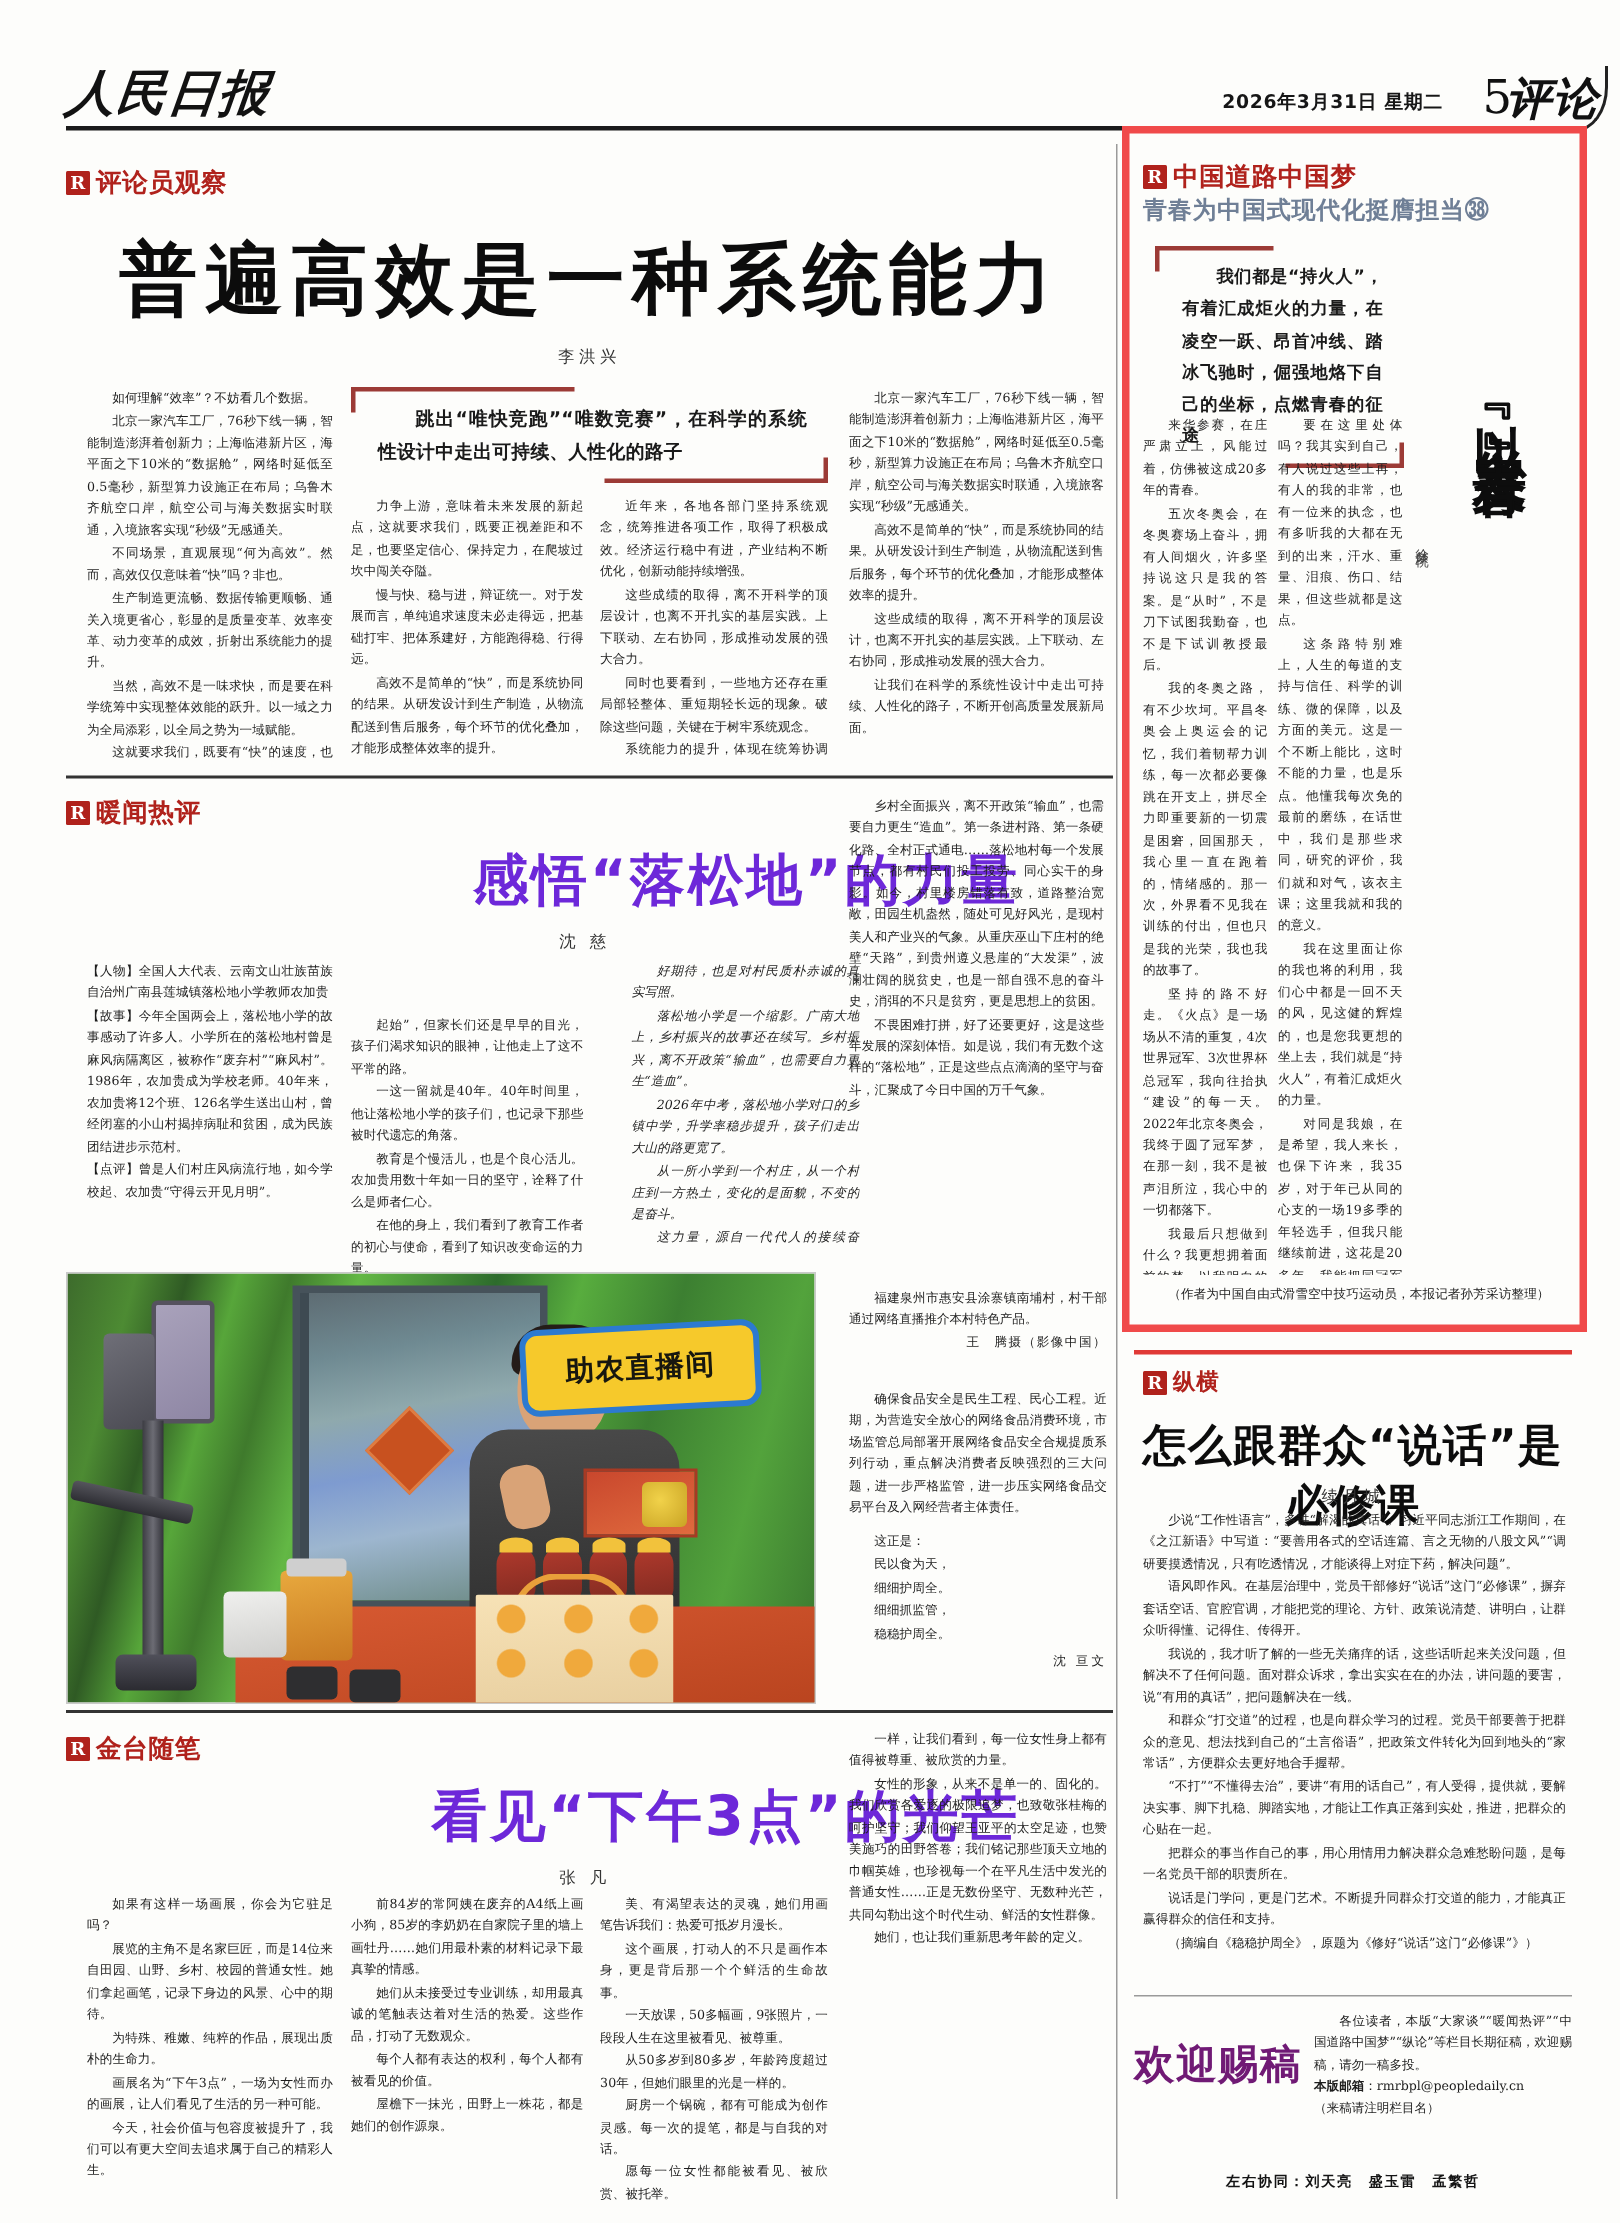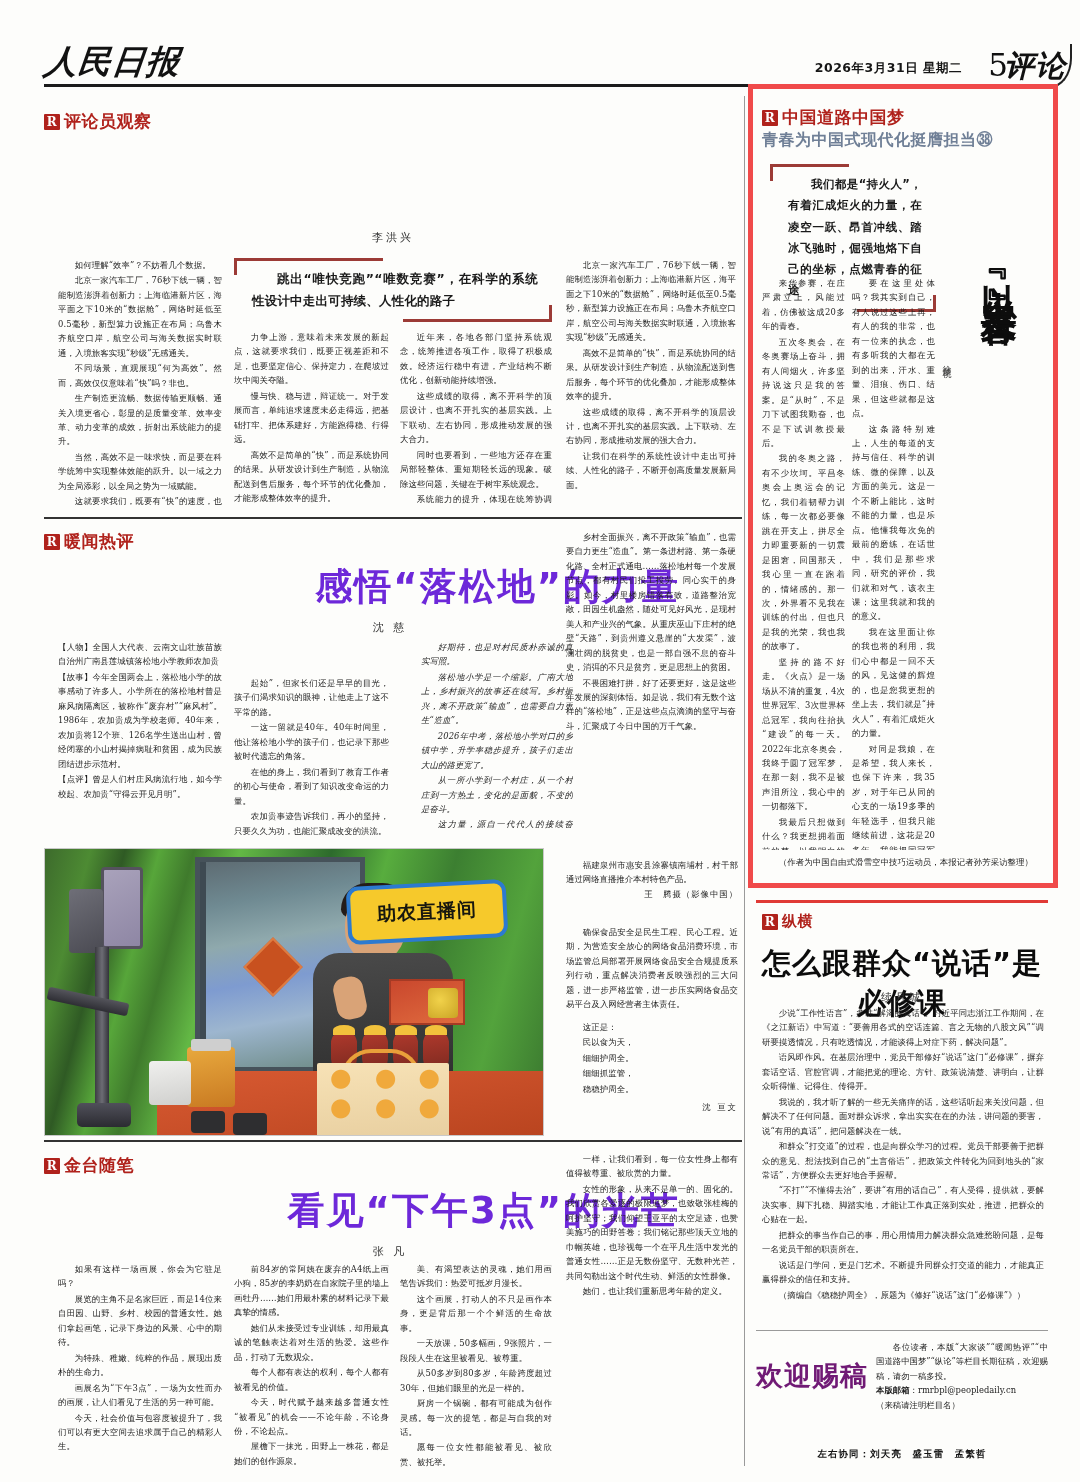--- a/index.html
+++ b/index.html
@@ -506,20 +506,21 @@
   <div class="hrule hrule-thick" style="left:44px; top:517px; width:698px;"></div>
   <div class="hrule hrule-thick" style="left:44px; top:1140px; width:698px;"></div>
   <div class="hrule hrule-red" style="left:756px; top:900px; width:292px;"></div>
   <div class="hrule" style="left:756px; top:1330px; width:292px; background:#9a9a9a;"></div>
 
   <div style="position:absolute; left:44px; top:110px;" class="sec-label">
     <span class="rmark">R</span>
     <span>评论员观察</span>
   </div>
 
+  <div style="position:absolute; left:44px; top:152px; width:698px;" class="headline-xl">普遍高效是一种系统能力</div>
   <div style="position:absolute; left:44px; top:222px; width:698px;" class="byline">李洪兴</div>
 
   <div style="position:absolute; left:234px; top:258px; width:318px;" class="pullquote">
     <p>跳出“唯快竞跑”“唯数竞赛”，在科学的系统性设计中走出可持续、人性化的路子</p>
   </div>
 
   <div class="body-col" style="left:58px; top:258px; width:164px; height:250px;">
     <p>如何理解“效率”？不妨看几个数据。</p>
     <p>北京一家汽车工厂，76秒下线一辆，智能制造澎湃着创新力；上海临港新片区，海平面之下10米的“数据舱”，网络时延低至0.5毫秒，新型算力设施正在布局；乌鲁木齐航空口岸，航空公司与海关数据实时联通，入境旅客实现“秒级”无感通关。</p>
     <p>不同场景，直观展现“何为高效”。然而，高效仅仅意味着“快”吗？非也。</p>
@@ -561,20 +562,21 @@
 
   <div class="body-col" style="left:58px; top:640px; width:164px; height:190px;">
     <p class="noind">【人物】全国人大代表、云南文山壮族苗族自治州广南县莲城镇落松地小学教师农加贵</p>
     <p class="noind">【故事】今年全国两会上，落松地小学的故事感动了许多人。小学所在的落松地村曾是麻风病隔离区，被称作“废弃村”“麻风村”。1986年，农加贵成为学校老师。40年来，农加贵将12个班、126名学生送出山村，曾经闭塞的小山村揭掉病耻和贫困，成为民族团结进步示范村。</p>
     <p class="noind">【点评】曾是人们村庄风病流行地，如今学校起、农加贵“守得云开见月明”。</p>
   </div>
 
   <div class="body-col" style="left:234px; top:640px; width:155px; height:190px;margin-top:36px;">
     <p>起始”，但家长们还是早早的目光，孩子们渴求知识的眼神，让他走上了这不平常的路。</p>
     <p>一这一留就是40年。40年时间里，他让落松地小学的孩子们，也记录下那些被时代遗忘的角落。</p>
+    <p>教育是个慢活儿，也是个良心活儿。农加贵用数十年如一日的坚守，诠释了什么是师者仁心。</p>
     <p>在他的身上，我们看到了教育工作者的初心与使命，看到了知识改变命运的力量。</p>
     <p>农加贵事迹告诉我们，再小的坚持，只要久久为功，也能汇聚成改变的洪流。</p>
   </div>
 
   <div class="body-col" style="left:421px; top:640px; width:152px; height:190px;font-style:italic;">
     <p>好期待，也是对村民质朴赤诚的真实写照。</p>
     <p>落松地小学是一个缩影。广南大地上，乡村振兴的故事还在续写。乡村振兴，离不开政策“输血”，也需要自力更生“造血”。</p>
     <p>2026年中考，落松地小学对口的乡镇中学，升学率稳步提升，孩子们走出大山的路更宽了。</p>
     <p>从一所小学到一个村庄，从一个村庄到一方热土，变化的是面貌，不变的是奋斗。</p>
     <p>这力量，源自一代代人的接续奋斗，也必将照亮更多人前行的路。</p>
@@ -648,21 +650,20 @@
     <p>展览的主角不是名家巨匠，而是14位来自田园、山野、乡村、校园的普通女性。她们拿起画笔，记录下身边的风景、心中的期待。</p>
     <p>为特殊、稚嫩、纯粹的作品，展现出质朴的生命力。</p>
     <p>画展名为“下午3点”，一场为女性而办的画展，让人们看见了生活的另一种可能。</p>
     <p>今天，社会价值与包容度被提升了，我们可以有更大空间去追求属于自己的精彩人生。</p>
   </div>
 
   <div class="body-col" style="left:234px; top:1262px; width:155px; height:208px;">
     <p>前84岁的常阿姨在废弃的A4纸上画小狗，85岁的李奶奶在自家院子里的墙上画牡丹……她们用最朴素的材料记录下最真挚的情感。</p>
     <p>她们从未接受过专业训练，却用最真诚的笔触表达着对生活的热爱。这些作品，打动了无数观众。</p>
     <p>每个人都有表达的权利，每个人都有被看见的价值。</p>
-    <p>今天，时代赋予越来越多普通女性“被看见”的机会——不论年龄，不论身份，不论起点。</p>
     <p>屋檐下一抹光，田野上一株花，都是她们的创作源泉。</p>
   </div>
 
   <div class="body-col" style="left:400px; top:1262px; width:152px; height:208px;">
     <p>美、有渴望表达的灵魂，她们用画笔告诉我们：热爱可抵岁月漫长。</p>
     <p>这个画展，打动人的不只是画作本身，更是背后那一个个鲜活的生命故事。</p>
     <p>一天放课，50多幅画，9张照片，一段段人生在这里被看见、被尊重。</p>
     <p>从50多岁到80多岁，年龄跨度超过30年，但她们眼里的光是一样的。</p>
     <p>厨房一个锅碗，都有可能成为创作灵感。每一次的提笔，都是与自我的对话。</p>
     <p>愿每一位女性都能被看见、被欣赏、被托举。</p>

